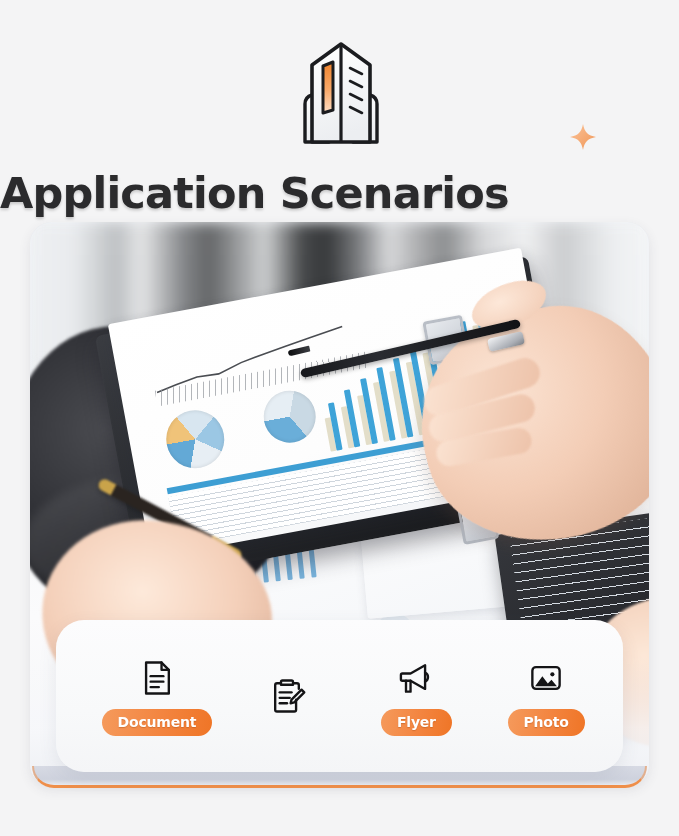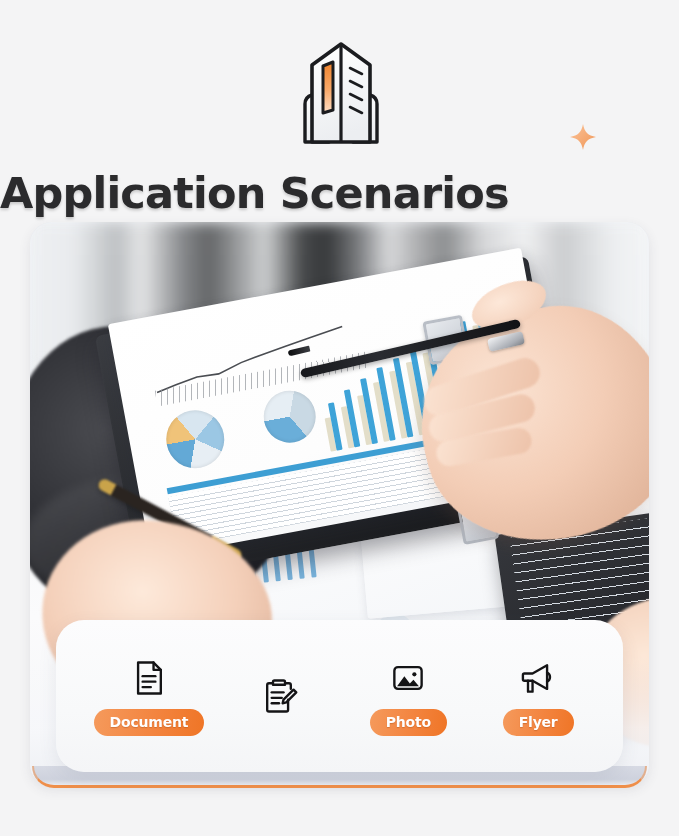--- a/index.html
+++ b/index.html
@@ -406,21 +406,21 @@
     top: 620px;
     width: 567px;
     height: 152px;
     background: linear-gradient(to bottom, #fcfcfd 0%, #f8f9fa 60%, #f4f5f7 100%);
     border-radius: 28px;
     box-shadow: 0 6px 18px rgba(80,85,110,0.10);
   }
 
   #category-list {
     position: absolute;
-    left: 4px; top: 0;
+    left: 12px; top: 0;
     width: 100%; height: 100%;
     display: flex;
     align-items: center;
     justify-content: space-between;
     padding: 0 24px;
   }
 
   .category-item {
     display: flex;
     flex-direction: column;
@@ -640,34 +640,34 @@
           <path d="M14 24 H25"></path>
           <path d="M14 30 H22"></path>
           <path d="M38 15 L41 18 L30 29 L26 30 L27 26 Z"></path>
         </svg>
       </span>
     </div>
 
     <div class="category-item">
       <span class="cat-icon">
         <svg viewBox="0 0 44 44" width="40" height="40" fill="none" stroke="#141416" stroke-width="2.6" stroke-linejoin="round" stroke-linecap="round">
+          <path d="M7 17 H16 L32 8 L32 34 L16 25 H7 A1.6 1.6 0 0 1 5.4 23.4 V18.6 A1.6 1.6 0 0 1 7 17 Z"></path>
+          <path d="M32 16 A5.5 5.5 0 0 1 32 26"></path>
+          <path d="M11 25 L11 37 L16 37 L16 25"></path>
+        </svg>
+      </span>
+      <span class="cat-chip">Flyer</span>
+    </div>
+
+    <div class="category-item">
+      <span class="cat-icon">
+        <svg viewBox="0 0 44 44" width="40" height="40" fill="none" stroke="#141416" stroke-width="2.6" stroke-linejoin="round" stroke-linecap="round">
           <rect x="7" y="10" width="30" height="24" rx="4"></rect>
           <circle cx="29" cy="18" r="2.3" fill="#141416" stroke="none"></circle>
           <path d="M10 31 L18 20 L24 28 L28 24 L34 31 Z" fill="#141416" stroke="none"></path>
         </svg>
       </span>
       <span class="cat-chip">Photo</span>
     </div>
 
-    <div class="category-item">
-      <span class="cat-icon">
-        <svg viewBox="0 0 44 44" width="40" height="40" fill="none" stroke="#141416" stroke-width="2.6" stroke-linejoin="round" stroke-linecap="round">
-          <path d="M7 17 H16 L32 8 L32 34 L16 25 H7 A1.6 1.6 0 0 1 5.4 23.4 V18.6 A1.6 1.6 0 0 1 7 17 Z"></path>
-          <path d="M32 16 A5.5 5.5 0 0 1 32 26"></path>
-          <path d="M11 25 L11 37 L16 37 L16 25"></path>
-        </svg>
-      </span>
-      <span class="cat-chip">Flyer</span>
-    </div>
-
 
   </div>
 </div>
 
 </body></html>

